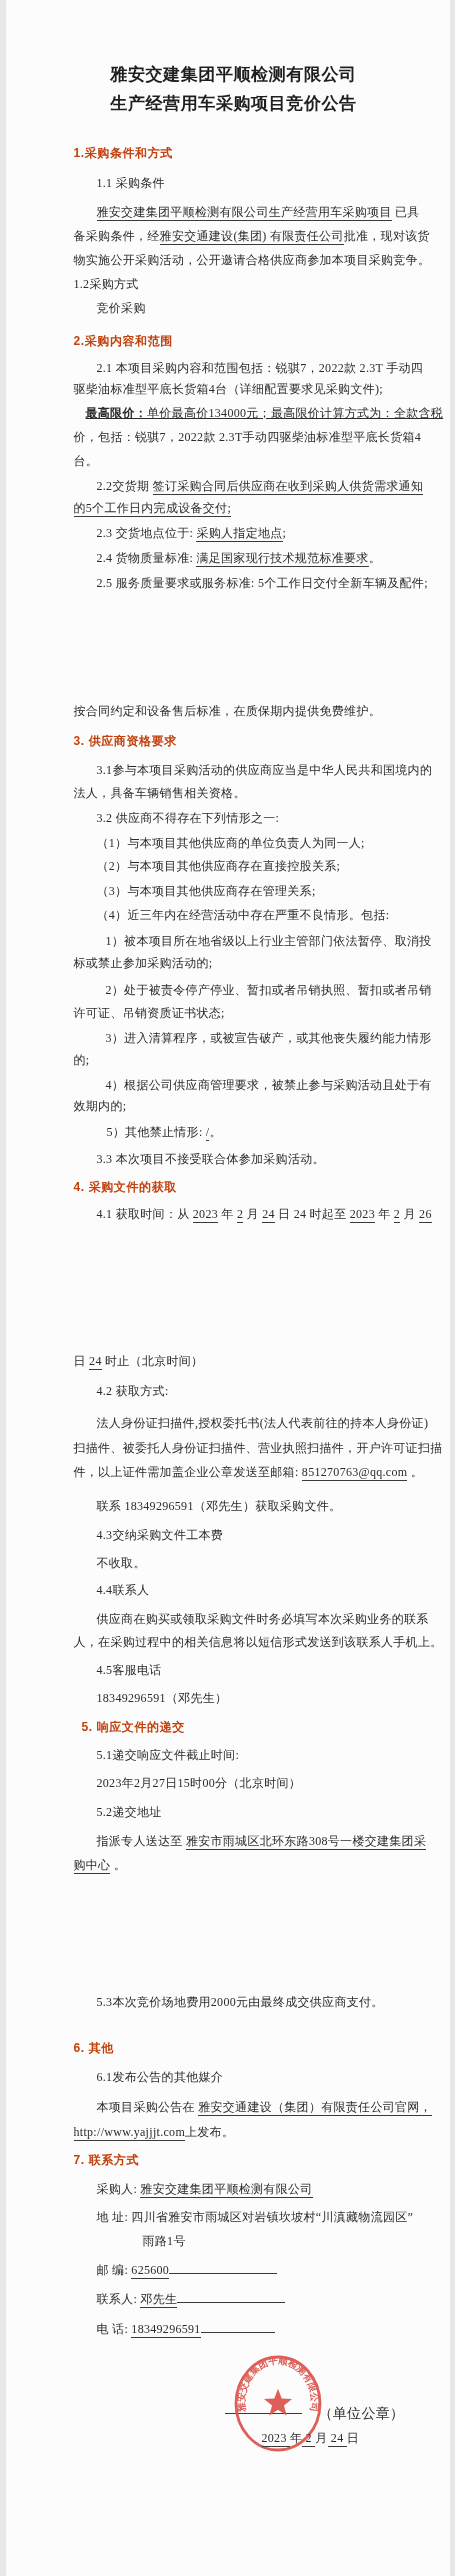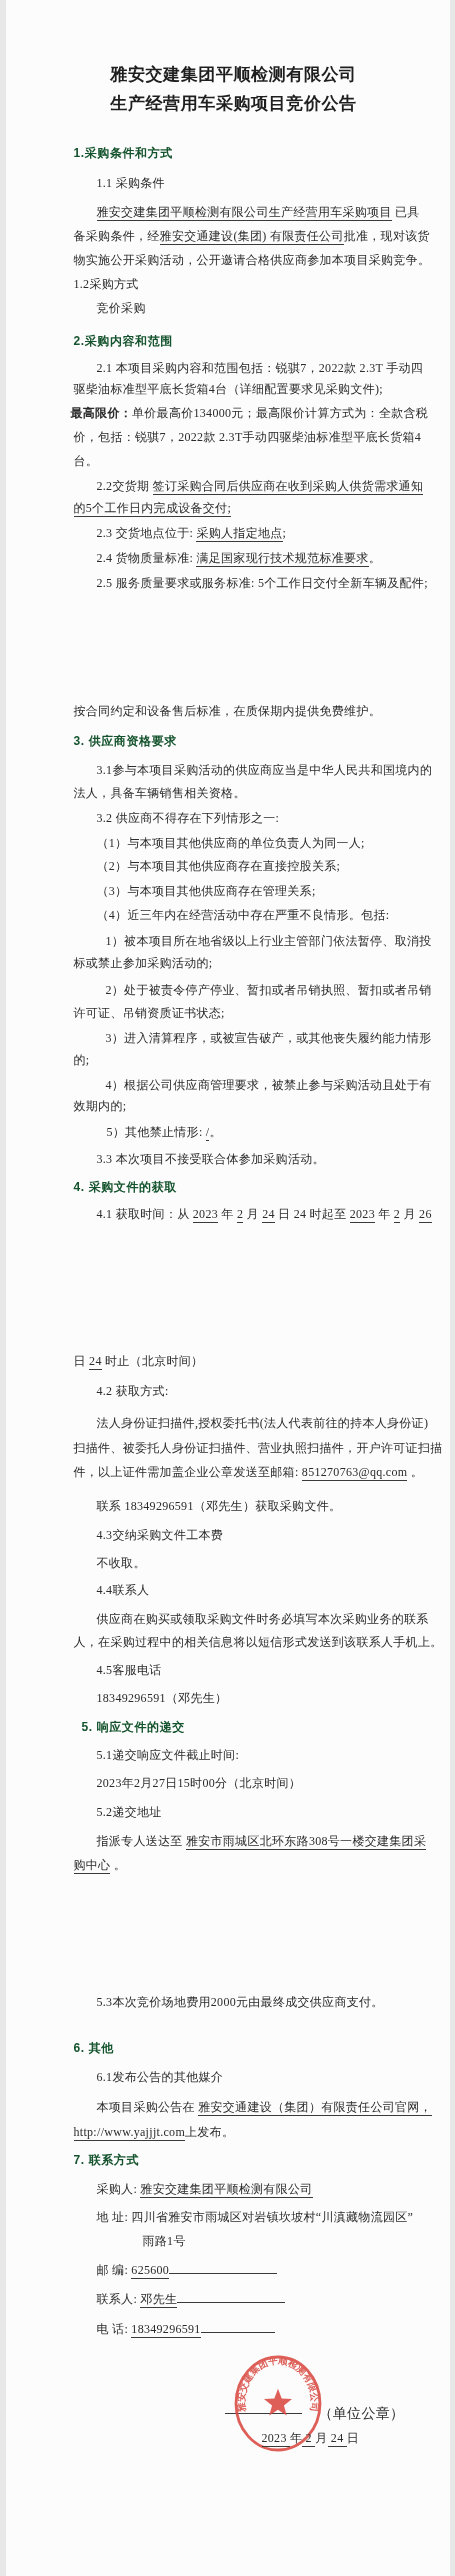--- a/index.html
+++ b/index.html
@@ -25,21 +25,21 @@
     text-align:center;
     font-size:17px;
     font-weight:bold;
     letter-spacing:0.6px;
     color:#1e1e1e;
     font-family:"Liberation Serif", serif;
   }
   .h{
     font-family:"Liberation Sans", sans-serif;
     font-weight:bold;
-    color:#14532d;
+    color:#c2410c;
     letter-spacing:0.6px;
   }
   .sm{font-size:14px;}
   .u{border-bottom:0.9px solid #3a3a3a;padding-bottom:0.6px;}
   .blank{display:inline-block;height:1.05em;vertical-align:baseline;}
   .b{font-family:"Liberation Sans", sans-serif;font-weight:bold;}
   .seal{position:absolute;left:226px;top:2353px;opacity:.88;}
   .sig-line{position:absolute;left:219px;top:2413px;width:77px;border-bottom:0.9px solid #3a3a3a;height:0;}
 </style>
 </head>
@@ -54,21 +54,21 @@
   <p class="ln" style="top:176px;left:91px;"><span>1.1 采购条件</span></p>
   <p class="ln" style="top:205px;left:91px;"><span class="u">雅安交建集团平顺检测有限公司生产经营用车采购项目</span><span> 已具</span></p>
   <p class="ln" style="top:229px;left:68px;"><span>备采购条件，经</span><span class="u">雅安交通建设(集团) 有限责任公司</span><span>批准，现对该货</span></p>
   <p class="ln" style="top:253px;left:68px;"><span>物实施公开采购活动，公开邀请合格供应商参加本项目采购竞争。</span></p>
   <p class="ln" style="top:277px;left:68px;"><span>1.2采购方式</span></p>
   <p class="ln" style="top:301px;left:91px;"><span>竞价采购</span></p>
 
   <p class="ln h" style="top:334px;left:68px;"><span>2.采购内容和范围</span></p>
   <p class="ln" style="top:361px;left:91px;"><span>2.1 本项目采购内容和范围包括：锐骐7，2022款 2.3T 手动四</span></p>
   <p class="ln" style="top:382px;left:68px;"><span>驱柴油标准型平底长货箱4台（详细配置要求见采购文件);</span></p>
-  <p class="ln" style="top:406px;left:65px;"><span class="b">最高限价：</span><span>单价最高价134000元；最高限价计算方式为：全款含税</span></p>
+  <p class="ln" style="top:406px;left:80px;text-decoration:underline;"><span class="b">最高限价：</span><span>单价最高价134000元；最高限价计算方式为：全款含税</span></p>
   <p class="ln" style="top:430px;left:68px;"><span>价，包括：锐骐7，2022款 2.3T手动四驱柴油标准型平底长货箱4</span></p>
   <p class="ln" style="top:454px;left:68px;"><span>台。</span></p>
   <p class="ln" style="top:479px;left:91px;"><span>2.2交货期  </span><span class="u">签订采购合同后供应商在收到采购人供货需求通知</span></p>
   <p class="ln" style="top:501px;left:68px;"><span class="u">的5个工作日内完成设备交付;</span></p>
   <p class="ln" style="top:526px;left:91px;"><span>2.3 交货地点位于: </span><span class="u">采购人指定地点</span><span>;</span></p>
   <p class="ln" style="top:551px;left:91px;"><span>2.4 货物质量标准: </span><span class="u">满足国家现行技术规范标准要求</span><span>。</span></p>
   <p class="ln" style="top:576px;left:91px;"><span>2.5 服务质量要求或服务标准: 5个工作日交付全新车辆及配件;</span></p>
 
   <p class="ln" style="top:704px;left:68px;"><span>按合同约定和设备售后标准，在质保期内提供免费维护。</span></p>
   <p class="ln h" style="top:734px;left:68px;"><span>3.  供应商资格要求</span></p>

